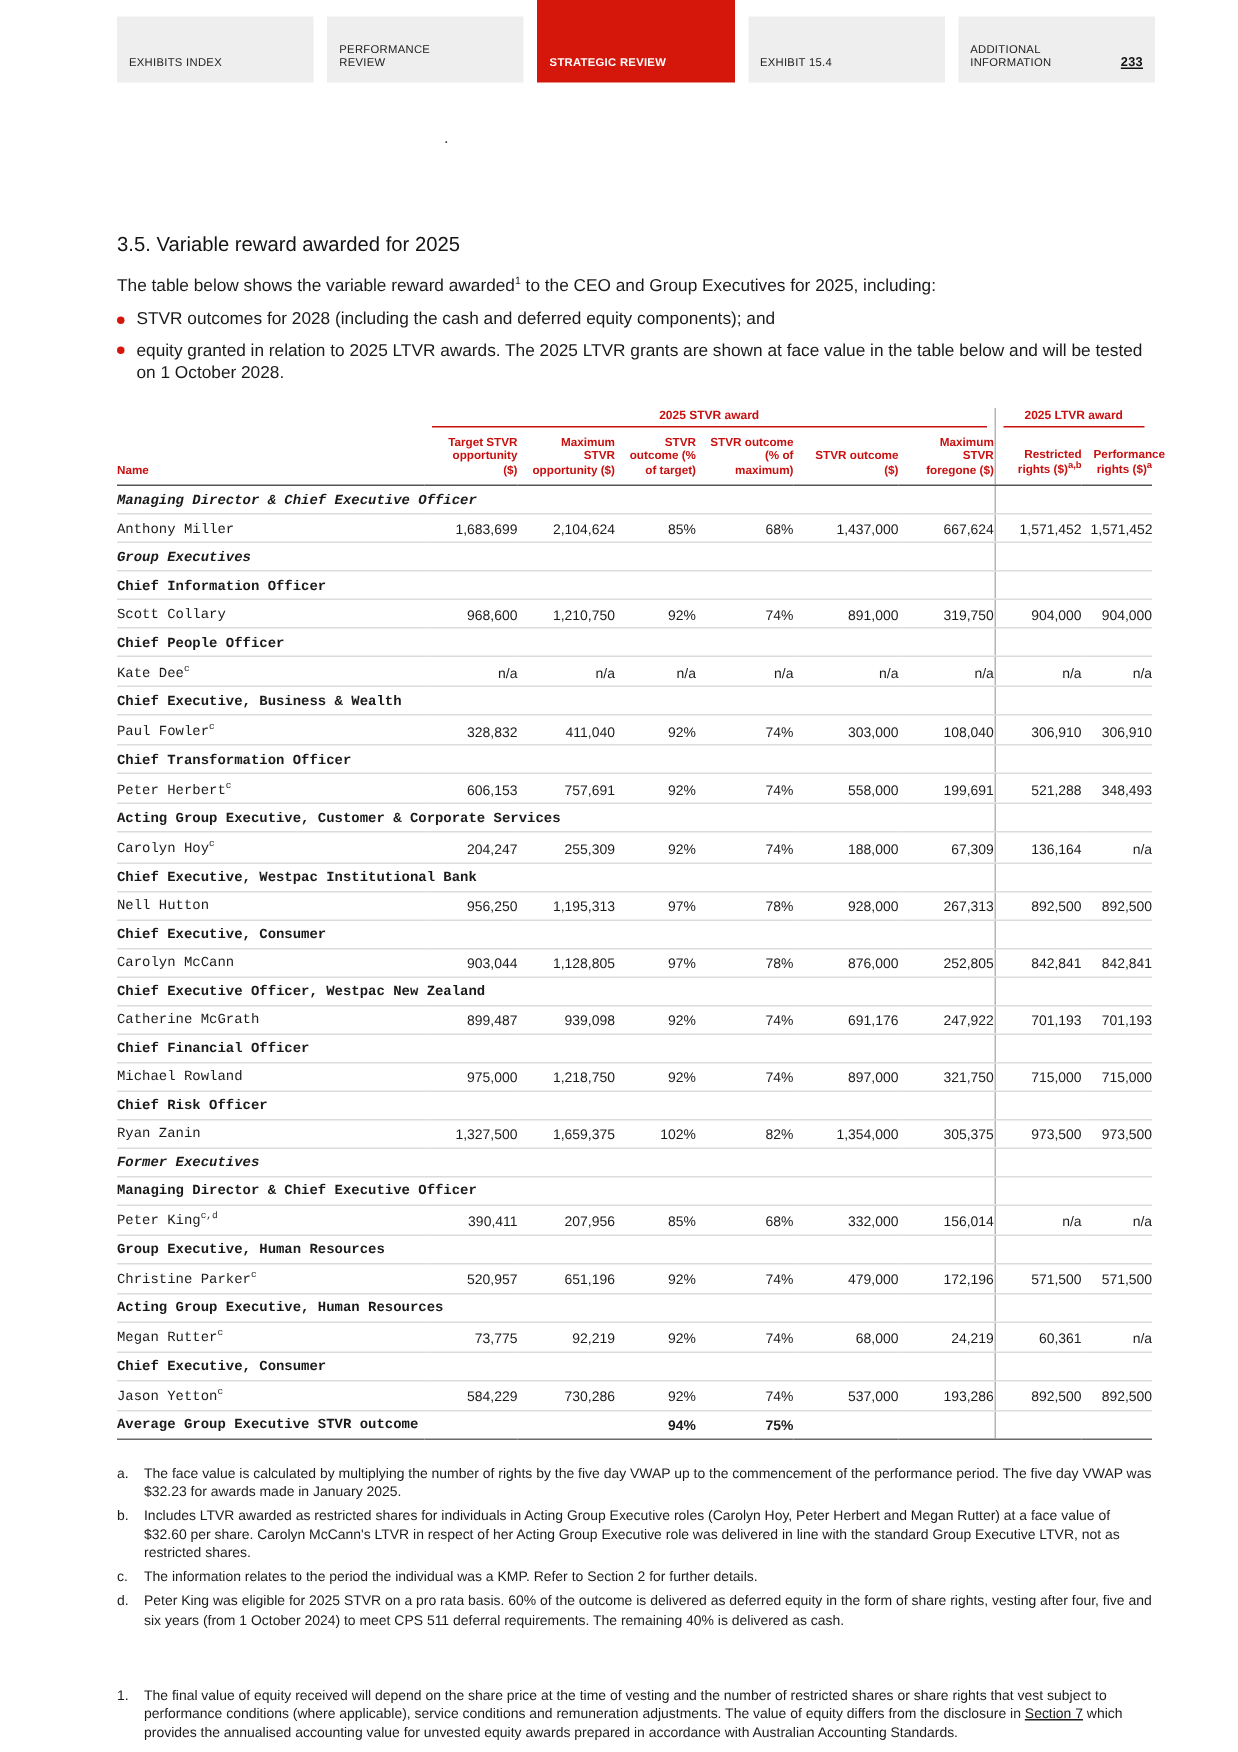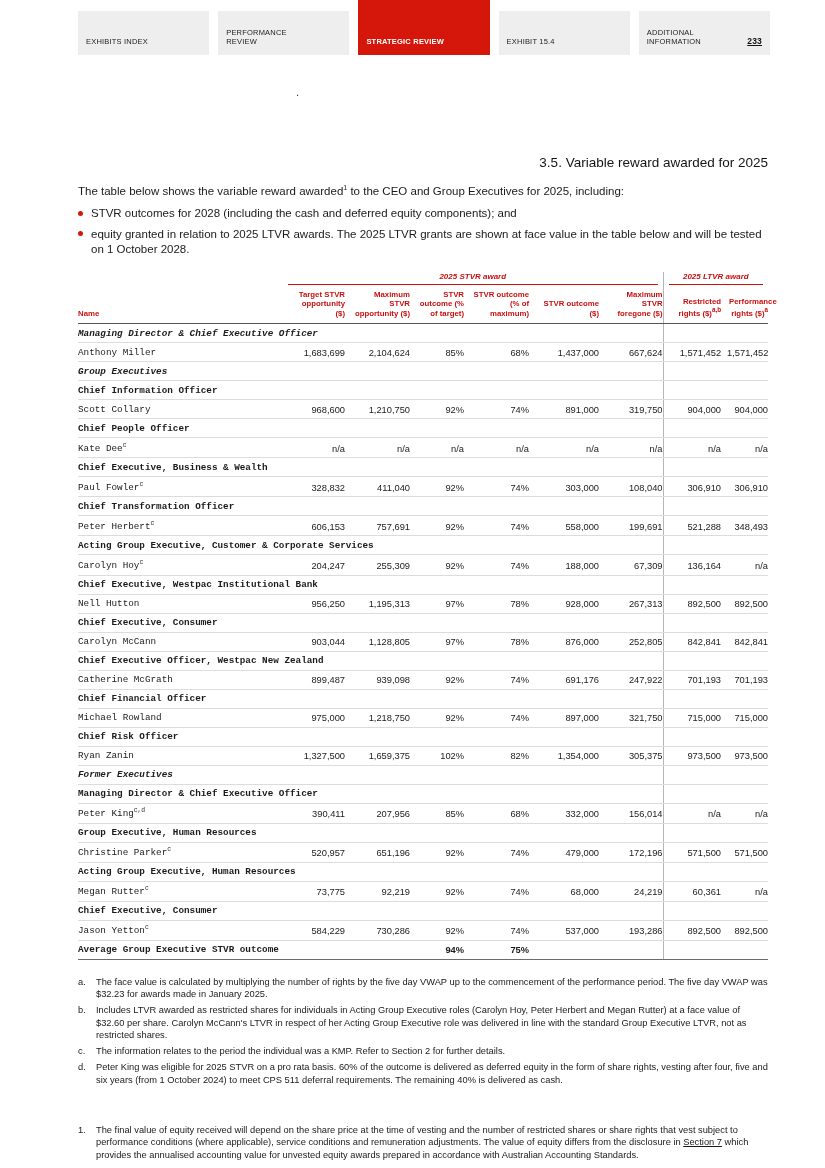--- a/index.html
+++ b/index.html
@@ -25,31 +25,31 @@
     padding:4px 8px 8px 8px;font-size:7.5px;line-height:1.3;
     letter-spacing:.2px;color:#222;cursor:pointer;
   }
   .tab .tab-label{display:inline-block;max-width:78px;}
   .tab-active{background:var(--red);color:#fff;height:55px;font-weight:bold;}
   .tab-page{font-weight:bold;color:#111;font-size:8.5px;align-self:flex-end;text-decoration:underline;}
   
   .stray-dot{position:absolute;left:296px;top:86px;font-size:11px;color:#333;}
   
   .content{padding:100px 57px 0 78px;width:825px;}
-  .heading{font-size:13.5px;font-weight:normal;color:#141414;margin-bottom:13px;text-align:right;}
+  .heading{font-size:13.5px;font-weight:normal;color:#141414;margin-bottom:13px;}
   .intro{font-size:11.5px;line-height:1.4;margin-bottom:7px;}
   .intro sup{font-size:7px;}
   .bullets{list-style:none;margin:0 0 14px 0;}
   .bullets li{display:flex;gap:8px;font-size:11.5px;line-height:1.35;margin-bottom:5px;}
   .dot{width:5px;height:5px;border-radius:50%;background:var(--red);margin-top:4.5px;flex:none;}
   
   table.reward{border-collapse:collapse;table-layout:fixed;width:690px;margin-top:8px;}
   table.reward sup{font-size:6.3px;}
   th.grp{font-size:8px;color:var(--table-red);font-weight:bold;text-align:center;padding:0 5px;}
-  .grp-inner{display:block;border-bottom:1px solid var(--table-red);padding-bottom:3px;font-style:italic;}
+  .grp-inner{display:block;border-bottom:1px solid var(--table-red);padding-bottom:3px;}
   .head-row th{
     font-size:7.8px;color:var(--table-red);font-weight:bold;text-align:right;
     vertical-align:bottom;padding:5px 0 5px 8px;line-height:1.22;
     border-bottom:1px solid var(--darkline);
   }
   .head-row th.th-name{text-align:left;padding-left:0;}
   tbody td{
     font-size:9.3px;padding:3.5px 0 3.5px 6px;
     border-bottom:1px solid var(--rowline);vertical-align:bottom;
   }

